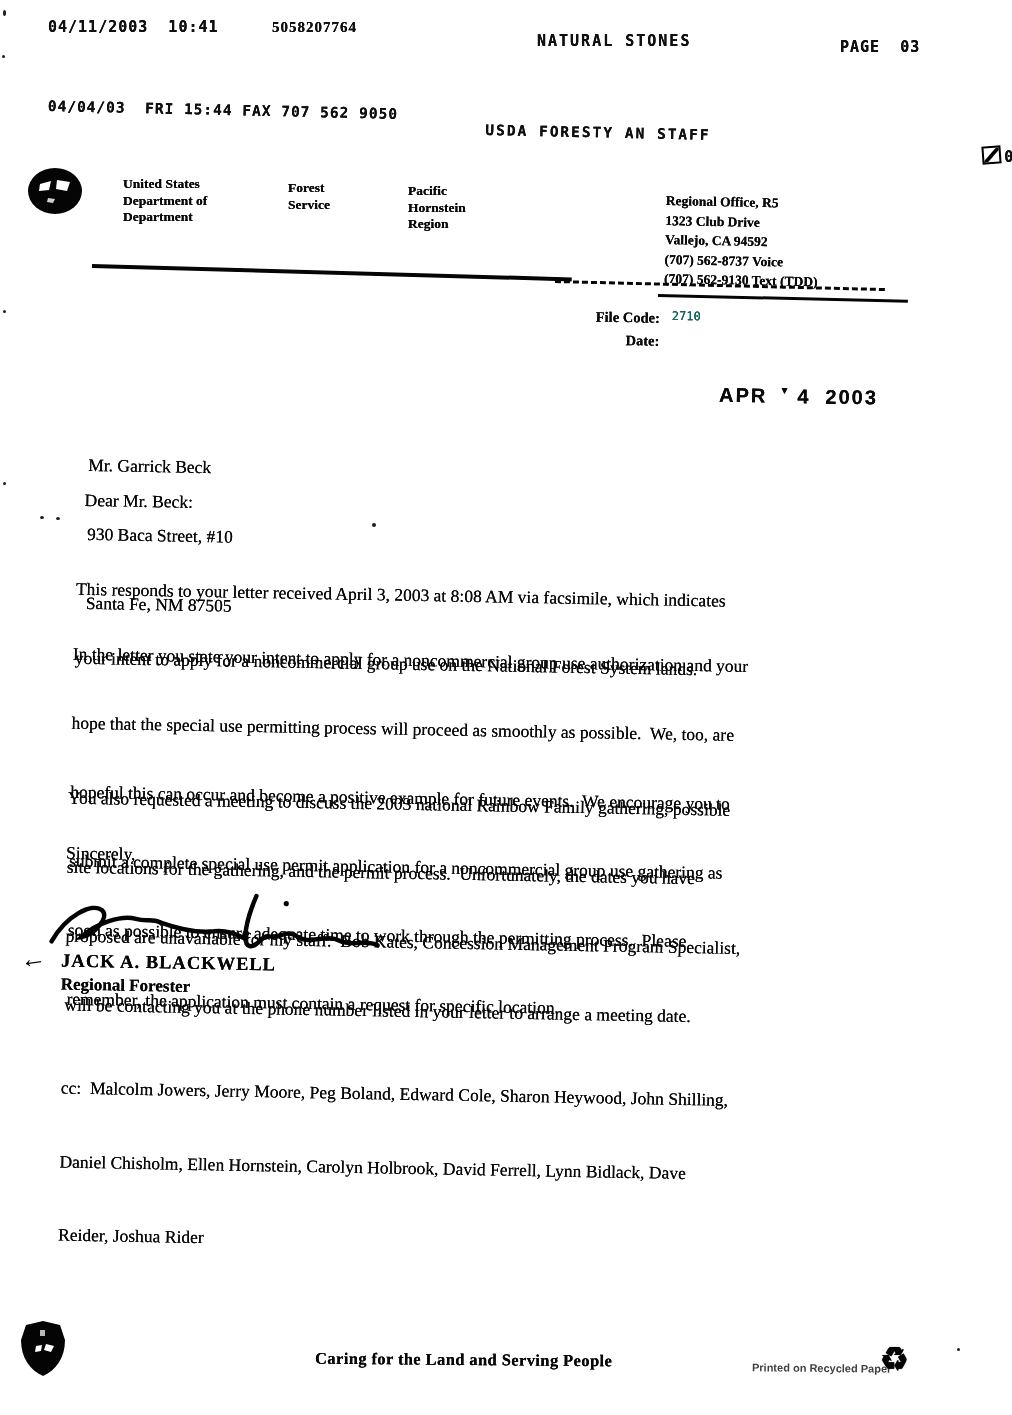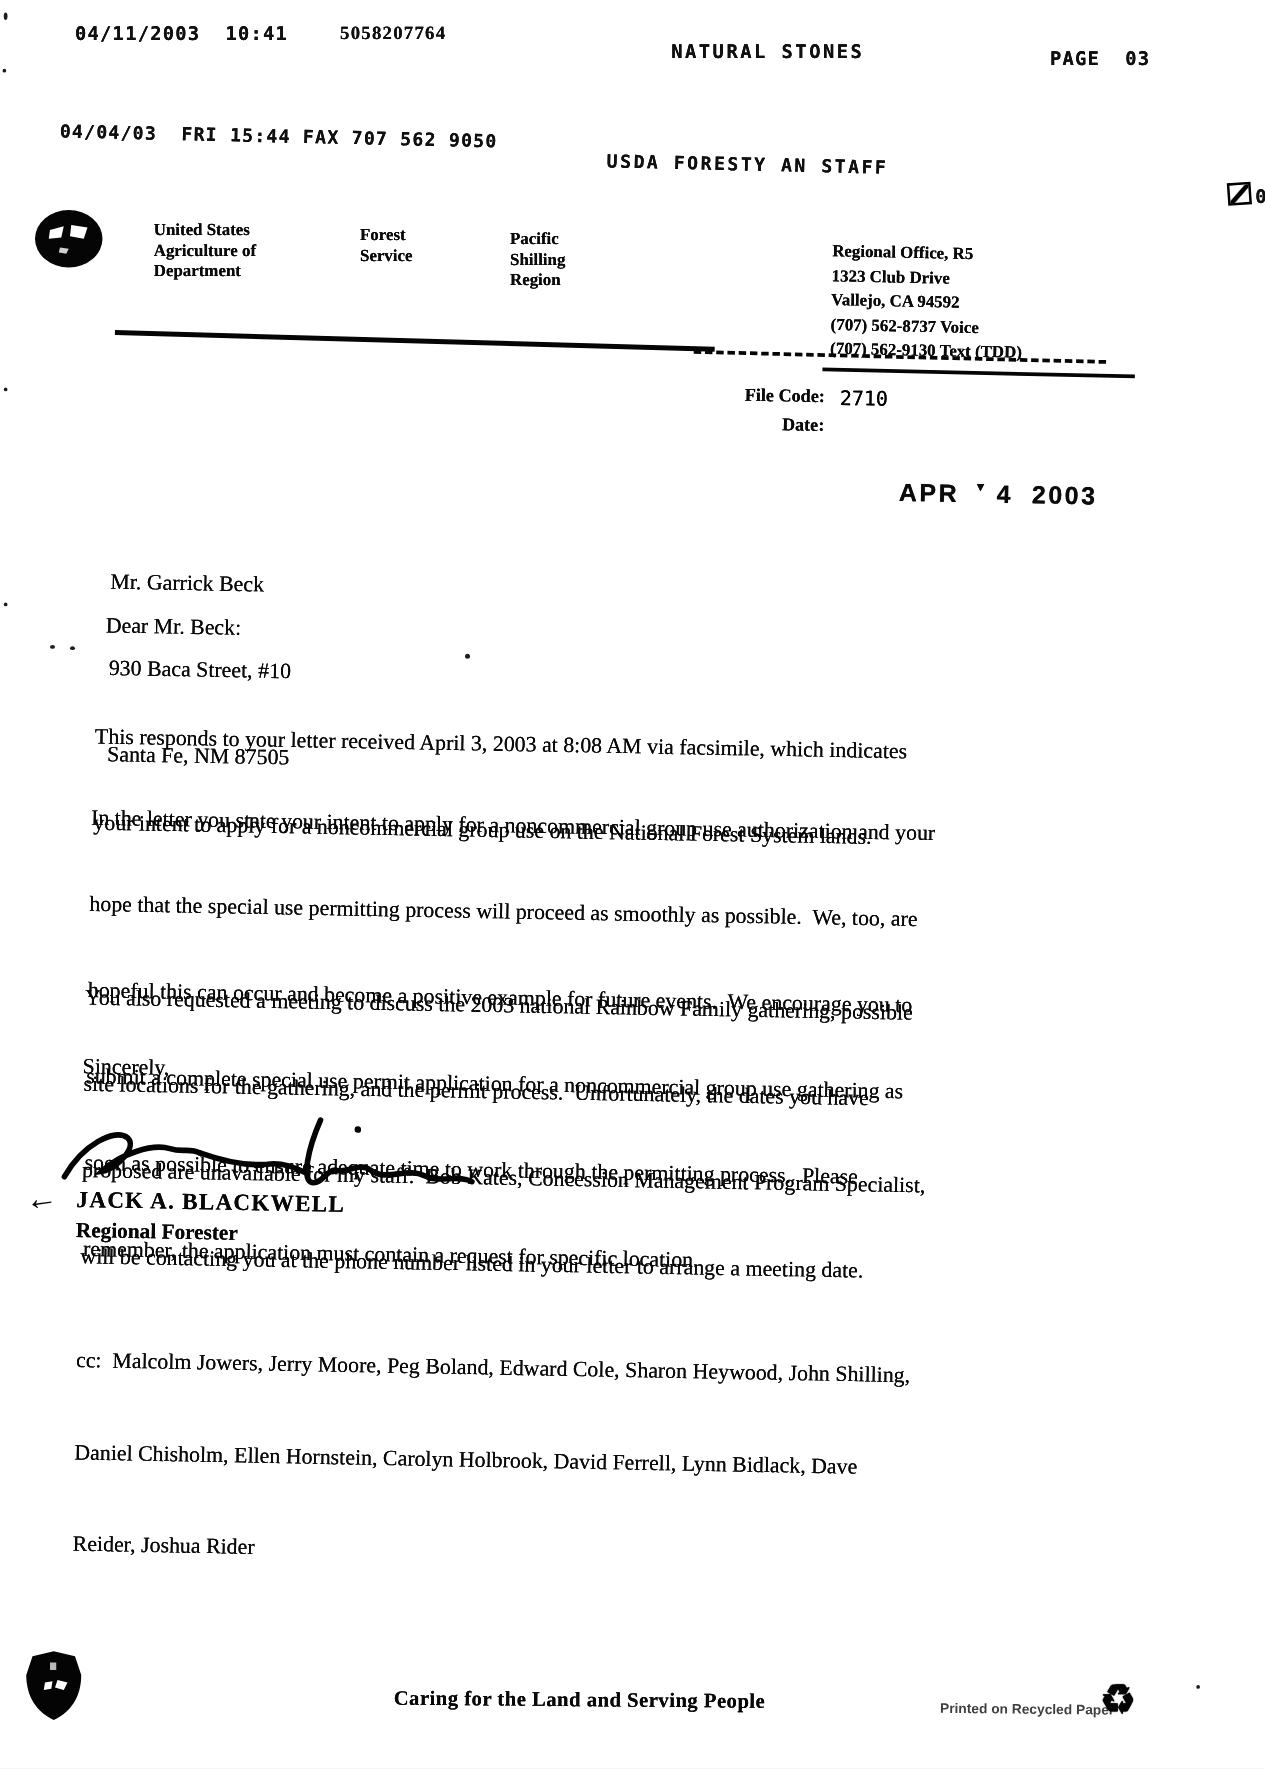--- a/index.html
+++ b/index.html
@@ -39,21 +39,21 @@
   .recycled{font-family:"Liberation Sans", sans-serif;font-size:11px;font-weight:600;
     color:#222;opacity:.85;transform:rotate(.6deg);white-space:pre;}
   .sig-name{font-size:18.5px;font-weight:600;letter-spacing:1px;text-shadow:0 0 .5px #000;white-space:pre;}
   .sig-title{font-size:17px;font-weight:600;text-shadow:0 0 .4px #000;white-space:pre;}
 </style>
 </head>
 <body>
 
 <div class="page">
 
-  <div class="abs faxmono" style="left:60px;top:18px;">04/11/2003  10:41</div>
+  <div class="abs faxmono" style="left:48px;top:18px;">04/11/2003  10:41</div>
   <div class="abs faxmono" style="left:272px;top:19px;font-family:Liberation Serif, serif;">5058207764</div>
   <div class="abs faxmono" style="left:537px;top:32px;letter-spacing:2px;">NATURAL STONES</div>
   <div class="abs faxmono" style="left:840px;top:38px;">PAGE  03</div>
 
   <div class="abs" style="left:48px;top:98px;width:920px;height:50px;transform:rotate(1.3deg);transform-origin:0 0;">
     <div class="abs faxmono" style="left:0;top:0;font-size:14.5px;">04/04/03  FRI 15:44 FAX 707 562 9050</div>
     <div class="abs faxmono" style="left:438px;top:14px;font-size:14.5px;letter-spacing:2px;">USDA FORESTY AN STAFF</div>
   </div>
   <div class="abs faxmono" style="left:942px;top:128px;font-size:15px;">
     <span class="journal-icon"></span><span>002</span>
@@ -61,47 +61,47 @@
 
   <svg class="abs" style="left:26px;top:166px;" width="58" height="52" viewBox="0 0 58 52">
     <ellipse cx="29" cy="25" rx="27" ry="23" fill="#0b0b0b"></ellipse>
     <path d="M14 18 l11 -3 l-2 9 l-10 1 z" fill="#fdfdfc"></path>
     <path d="M31 14 l13 2 l-3 9 l-11 -2 z" fill="#fdfdfc"></path>
     <path d="M22 32 l7 1 l-2 4 l-6 -1 z" fill="#fdfdfc" opacity=".8"></path>
   </svg>
 
   <div class="abs lh-bold lh-col" style="left:103px;top:176px;">
     <div>United States</div>
-    <div>Agriculture of</div>
+    <div>Department of</div>
     <div>Department</div>
   </div>
   <div class="abs lh-bold lh-col" style="left:268px;top:180px;">
     <div>Forest</div>
     <div>Service</div>
   </div>
   <div class="abs lh-bold lh-col" style="left:388px;top:183px;">
     <div>Pacific</div>
-    <div>Shilling</div>
+    <div>Hornstein</div>
     <div>Region</div>
   </div>
   <div class="abs lh-bold office" style="left:666px;top:191px;transform:rotate(1.2deg);transform-origin:0 0;">
     <div>Regional Office, R5</div>
     <div>1323 Club Drive</div>
     <div>Vallejo, CA  94592</div>
     <div>(707) 562-8737 Voice</div>
     <div>(707) 562-9130 Text (TDD)</div>
   </div>
 
   <div class="rule" style="left:92px;top:264px;width:480px;height:4px;transform:rotate(1.6deg);transform-origin:0 0;"></div>
   <div class="abs" style="left:555px;top:280px;width:330px;height:0;border-top:3px dashed #0b0b0b;transform:rotate(1.4deg);transform-origin:0 0;"></div>
   <div class="rule" style="left:658px;top:294px;width:250px;height:3px;transform:rotate(1.3deg);transform-origin:0 0;"></div>
 
   <div class="abs" style="left:560px;top:308px;width:360px;height:90px;transform:rotate(1deg);transform-origin:0 0;">
     <div class="abs lh-bold" style="left:0;top:0;width:100px;text-align:right;font-size:14.5px;">File Code:</div>
-    <div class="abs" style="left:112px;top:-1px;font-family:'DejaVu Sans Mono',monospace;font-size:16px;color:#000000;text-shadow:0 0 .4px #000;">2710</div>
+    <div class="abs" style="left:112px;top:-1px;font-family:'DejaVu Sans Mono',monospace;font-size:12px;color:#0f766e;text-shadow:0 0 .4px #000;">2710</div>
     <div class="abs lh-bold" style="left:0;top:23px;width:100px;text-align:right;font-size:14.5px;">Date:</div>
     <div class="abs stamp" style="left:116px;top:50px;">
       <span>APR</span><span style="font-size:10px;vertical-align:9px;letter-spacing:0;padding:0 8px 0 12px;">▼</span><span>4</span><span>&nbsp;&nbsp;</span><span>2003</span>
     </div>
   </div>
 
   <div class="rot-body">
 
     <div class="abs bodytxt" style="left:88px;top:408px;">
       <div>Mr. Garrick Beck</div>

